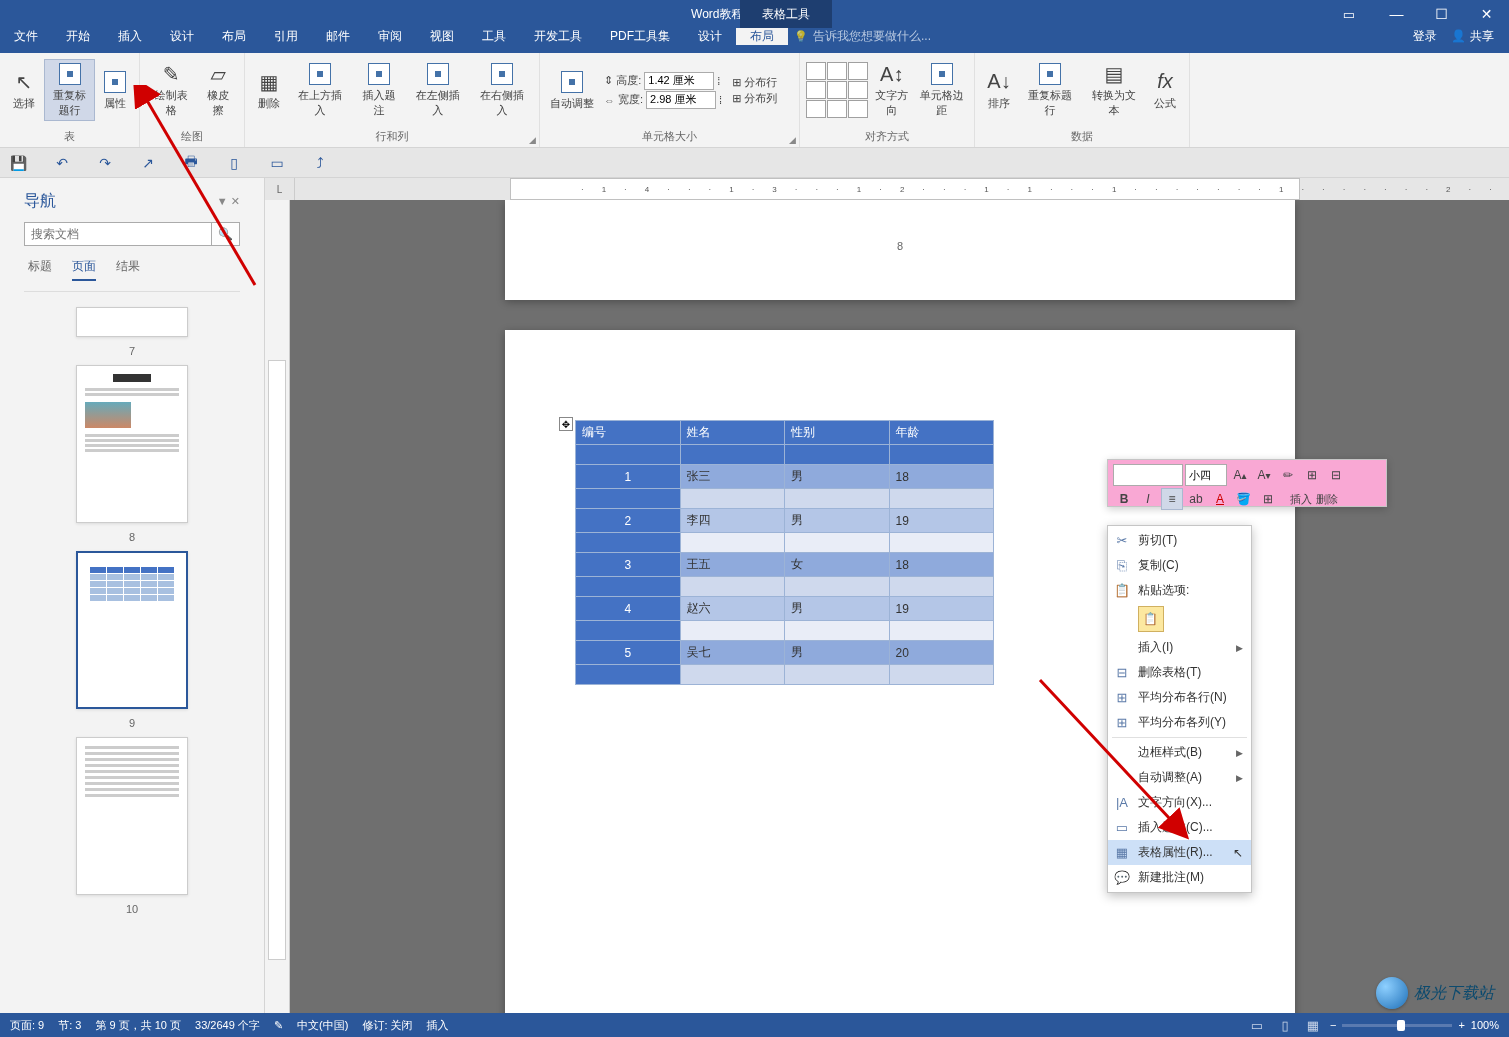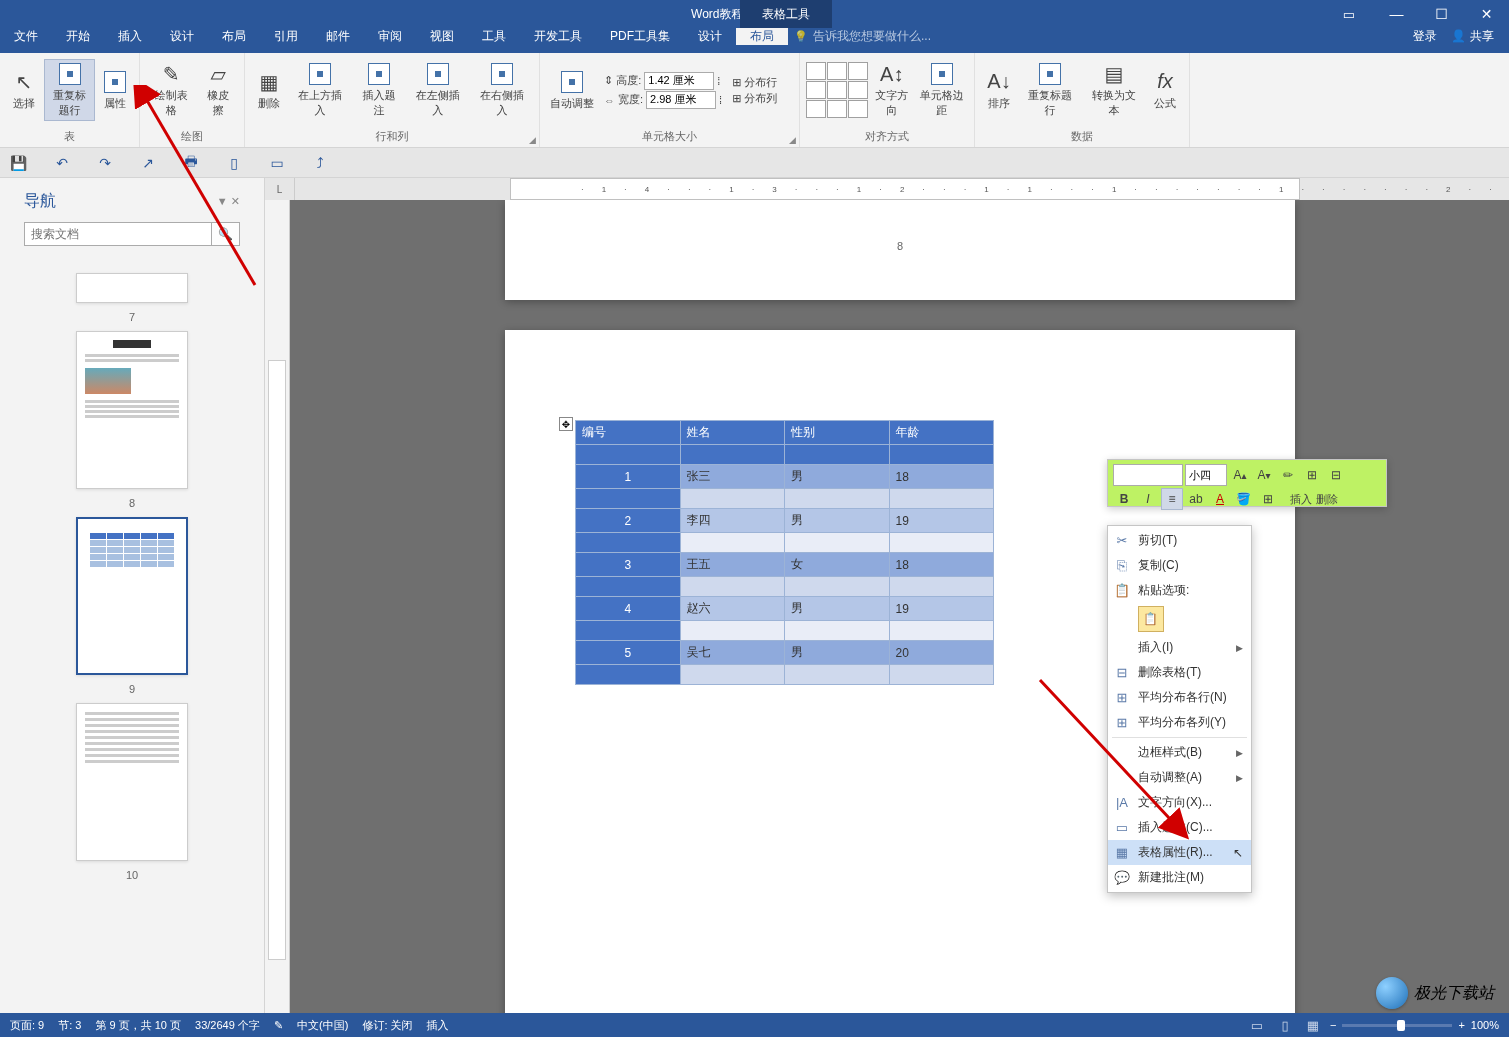--- a/index.html
+++ b/index.html
@@ -84,21 +84,21 @@
 .doc-table tr.odd-main td:first-child { background: #4472c4; color:#fff; text-align:center; padding:0;}
 .doc-table tr.odd-main td { background: #8faadc; }
 .doc-table tr.odd-sub td:first-child { background: #4472c4; }
 .doc-table tr.odd-sub td { background: #cfd9ed; }
 .doc-table tr.even-main td:first-child { background: #4472c4; color:#fff;text-align:center;padding:0;}
 .doc-table tr.even-main td { background: #b4c6e7; }
 .doc-table tr.even-sub td:first-child { background: #4472c4;}
 .doc-table tr.even-sub td { background: #e9edf7; }
 
 
-.mini-toolbar { position: absolute; left: 1107px; top: 459px; width: 280px; height: 48px; background: #bef264; border: 1px solid #c5c5c5; box-shadow: 0 2px 8px rgba(0,0,0,0.2); display:flex; flex-direction:column; padding: 3px;}
+.mini-toolbar { position: absolute; left: 1107px; top: 459px; width: 280px; height: 48px; background: #f9a8d4; border: 1px solid #c5c5c5; box-shadow: 0 2px 8px rgba(0,0,0,0.2); display:flex; flex-direction:column; padding: 3px;}
 .mt-row { display:flex; align-items:center; gap:2px; padding: 1px 2px;}
 .mt-combo { border:1px solid #ababab; height:22px; font-size:11px; padding:0 3px; background:#fff;}
 .mt-btn { width:22px; height:22px; display:flex;align-items:center;justify-content:center; font-size:12px; color:#444; border:1px solid transparent;}
 .mt-btn.active{background:#d0d8e8;border-color:#aab8d0;}
 
 
 .ctx-menu { position: absolute; left: 1107px; top: 525px; width: 145px; background: #fff; border: 1px solid #c5c5c5; box-shadow: 0 3px 10px rgba(0,0,0,0.25); padding: 2px 0; z-index: 100;}
 .ctx-item { display: flex; align-items: center; height: 25px; padding: 0 8px 0 4px; font-size: 12px; color: #333; gap: 6px; position: relative;}
 .ctx-item:hover, .ctx-item.hover { background: #cde0f7; }
 .ctx-ico { width: 20px; display:flex;align-items:center;justify-content:center; font-size: 13px; color: #5b7aa8;}
@@ -111,21 +111,21 @@
 .statusbar { position: absolute; bottom: 0; left: 0; right: 0; height: 24px; background: #2b579a; color: #fff; display: flex; align-items: center; font-size: 11px; padding: 0 10px; gap: 14px;}
 .sb-right { margin-left: auto; display: flex; align-items: center; gap: 6px;}
 .sb-view { width:22px; height:18px; display:flex;align-items:center;justify-content:center; font-size:13px; color:#c8d4e8;}
 .sb-slider { width: 110px; height: 3px; background: #5a7ab0; position: relative;}
 .sb-slider::after{content:""; position:absolute; left:50%; top:-4px; width:8px;height:11px; background:#fff; border-radius:2px;}
 
 
 .arrow { position: absolute; pointer-events: none; z-index: 200;}
 
 
-.watermark { position:absolute; right: 15px; bottom: 28px; display:flex; align-items:center; gap:6px; font-size: 16px; color:#000000; font-style:italic; z-index:50;}
+.watermark { position:absolute; right: 15px; bottom: 28px; display:flex; align-items:center; gap:6px; font-size: 16px; color:#0c4a6e; font-style:italic; z-index:50;}
 .wm-logo { width:32px;height:32px; border-radius:50%; background: radial-gradient(circle at 30% 30%, #8ed0ff, #1e6fb8); box-shadow:0 1px 3px rgba(0,0,0,0.3);}
 .table-ico { width:22px;height:22px; border:1px solid #4472a8; position:relative; background:linear-gradient(#fff 33%, transparent 33%, transparent 66%, #fff 66%), linear-gradient(90deg,#fff 33%, transparent 33%, transparent 66%, #fff 66%); background-color:#4472a8;}
 </style>
 </head>
 <body>
 
 <div class="titlebar">
   <div class="title-center">Word教程2.docx - Word</div>
   <div class="title-tool">表格工具</div>
   <div class="title-right">
@@ -323,20 +323,25 @@
     <div class="nav-title">
         <span>导航</span>
         <span style="font-size:11px;color:#888">▼ ✕</span>
       </div>
     <div class="nav-search">
       <input placeholder="搜索文档" style="">
       <div class="nav-search-btn">
           <span>🔍</span>
         </div>
     </div>
+    <div class="nav-tabs">
+      <div class="nav-tab">标题</div>
+      <div class="nav-tab active">页面</div>
+      <div class="nav-tab">结果</div>
+    </div>
     <div class="thumbs">
       <div class="thumb small"></div>
       <div class="thumb-num">7</div>
       <div class="thumb full">
         <div style="height:8px;background:#333;width:40%;margin:0 auto 6px"></div>
         <div style="height:3px;background:#ccc;margin-bottom:2px"></div>
         <div style="height:3px;background:#ccc;margin-bottom:6px"></div>
         <div style="height:26px;width:46px;background:linear-gradient(#6ab,#c86);margin-bottom:6px"></div>
         <div style="height:3px;background:#ccc;margin-bottom:2px"></div>
         <div style="height:3px;background:#ccc;margin-bottom:2px"></div>

